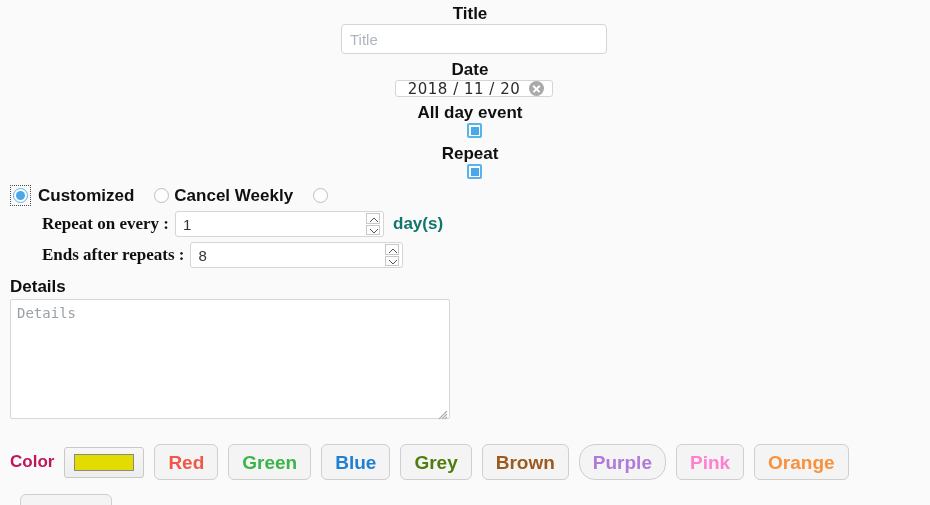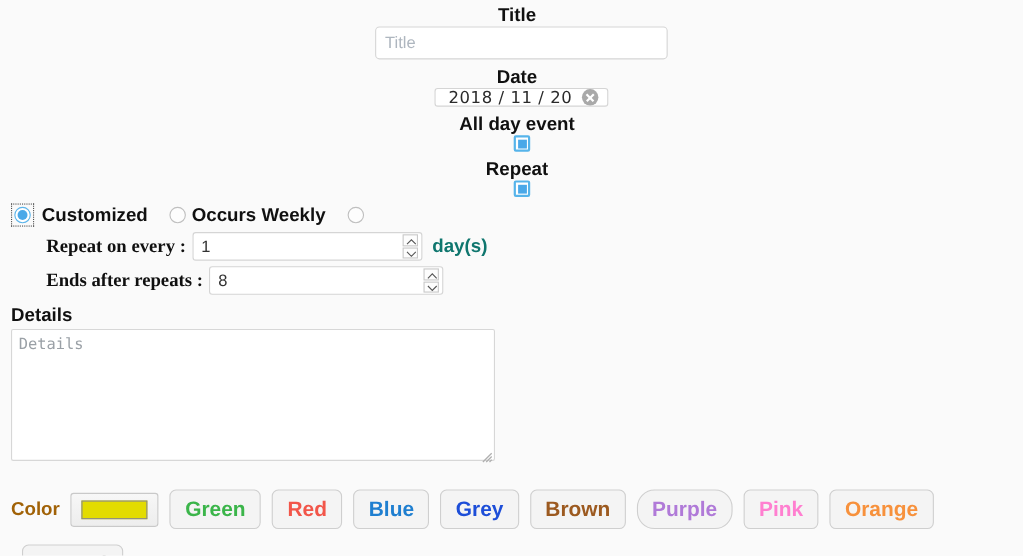--- a/index.html
+++ b/index.html
@@ -258,21 +258,21 @@
 
   
   .color-row {
     display: flex;
     align-items: center;
     margin-top: 22px;
   }
   .color-label {
     font-weight: bold;
     font-size: 17px;
-    color: #a16207;
+    color: #be185d;
     margin-right: 10px;
   }
   .swatch-btn {
     width: 80px;
     height: 31px;
     border: 1px solid #c9c9c9;
     border-radius: 3px;
     background: linear-gradient(#f7f7f7, #ededed);
     display: flex;
     align-items: center;
@@ -362,21 +362,21 @@
 
   <div class="radio-row">
     <div class="radio-item">
       <span class="radio-focus">
         <span class="radio checked"></span>
       </span>
       <span class="radio-lbl">Customized</span>
     </div>
     <div class="radio-item" style="margin-left:10px;">
       <span class="radio"></span>
-      <span class="radio-lbl">Occurs Weekly</span>
+      <span class="radio-lbl">Cancel Weekly</span>
     </div>
     <div class="radio-item" style="margin-left:10px;">
       <span class="radio"></span>
     </div>
   </div>
 
   <div class="num-row">
     <span class="num-lbl">Repeat on every :</span>
     <span class="spin-wrap">
       <input class="spin-input" style="width: 209px;" type="text" value="1">
@@ -421,24 +421,24 @@
     <svg class="ta-grip" viewBox="0 0 13 13">
       <path d="M12 4 L4 12 M12 7 L7 12 M12 10 L10 12" stroke="#b0b0b0" stroke-width="1.2" fill="none"></path>
     </svg>
   </div>
 
   <div class="color-row">
     <span class="color-label">Color</span>
     <button class="swatch-btn">
       <span class="swatch" id="color-swatch" style="background: rgb(227, 220, 0);"></span>
     </button>
+    <button class="color-btn" id="cb-0" style="color: rgb(242, 86, 74);">Red</button>
     <button class="color-btn" id="cb-1" style="color: rgb(59, 181, 74);">Green</button>
-    <button class="color-btn" id="cb-0" style="color: rgb(242, 86, 74);">Red</button>
     <button class="color-btn" id="cb-2" style="color: rgb(31, 127, 208);">Blue</button>
-    <button class="color-btn" id="cb-3" style="color: #1d4ed8;">Grey</button>
+    <button class="color-btn" id="cb-3" style="color: #4d7c0f;">Grey</button>
     <button class="color-btn" id="cb-4" style="color: rgb(156, 90, 32);">Brown</button>
     <button class="color-btn" id="cb-5" style="color: rgb(176, 122, 216); border-radius: 16px;">Purple</button>
     <button class="color-btn" id="cb-6" style="color: rgb(255, 127, 208);">Pink</button>
     <button class="color-btn" id="cb-7" style="color: rgb(247, 145, 60);">Orange</button>
   </div>
 
   <div class="action-row">
     <button class="btn btn-cancel">Cancel</button>
   </div>
 

